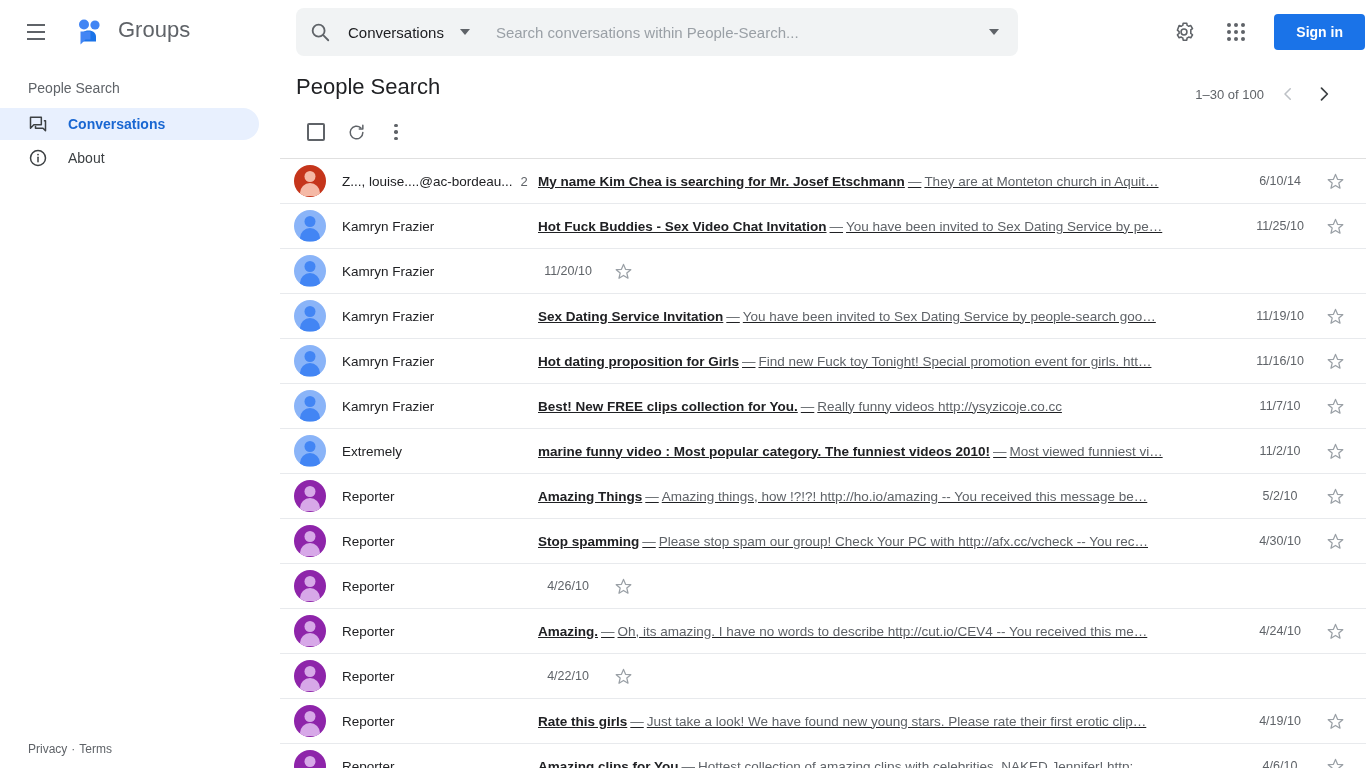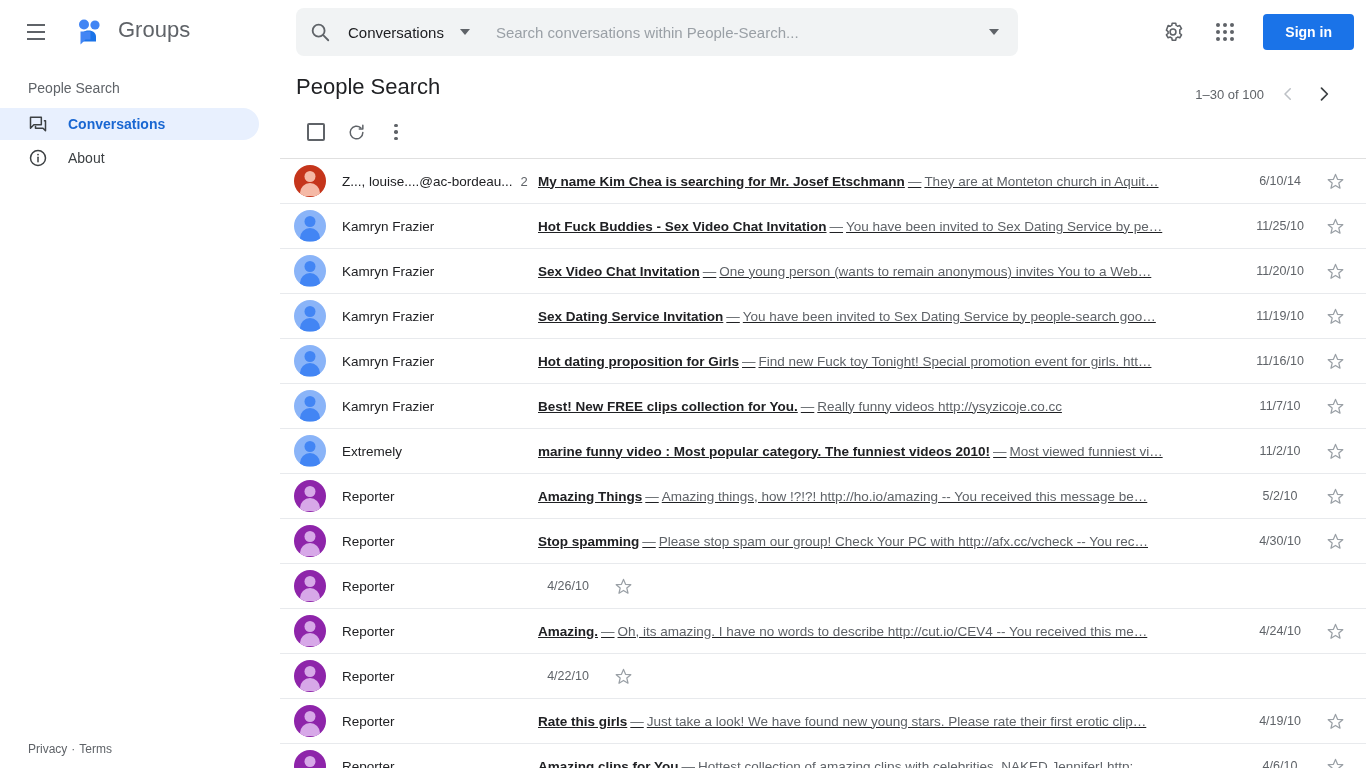--- a/index.html
+++ b/index.html
@@ -57,21 +57,21 @@
     font-family: "Liberation Sans", sans-serif; font-size: 15px;
     color: #202124; margin-left: 26px;
   }
   .search-input::placeholder { color: #9aa0a6; }
   .search-caret-btn {
     width: 48px; height: 48px; display: flex; align-items: center; justify-content: center;
     cursor: pointer;
   }
 
   .header-right {
-    position: absolute; right: 12px; top: 0; height: 64px;
+    position: absolute; right: 1px; top: 0; height: 64px;
     display: flex; align-items: center; gap: 8px;
   }
   .icon-btn {
     width: 44px; height: 44px; border-radius: 50%;
     display: flex; align-items: center; justify-content: center; cursor: pointer;
   }
   .apps-grid { display: grid; grid-template-columns: repeat(3, 4px); gap: 3px; }
   .apps-grid i { width: 4px; height: 4px; border-radius: 50%; background: #5f6368; display: block; }
   .signin-btn {
     background: #1a73e8; color: #ffffff; border: none; border-radius: 4px;
@@ -350,21 +350,20 @@
         </div>
       </div>
       <div class="row">
         <div class="avatar" style="background: rgb(138, 180, 248);">
           <span class="head" style="background: rgb(66, 133, 244);"></span>
           <span class="body" style="background: rgb(66, 133, 244);"></span>
         </div>
         <div class="sender">
           <span class="sender-name">Kamryn Frazier</span>
         </div>
-        <div class="content"><span class="subject">Sex Video Chat Invitation</span><span class="dash">—</span><span class="snippet">One young person (wants to remain anonymous) invites You to a Web…</span></div>
         <div class="date">11/20/10</div>
         <div class="star">
           <svg width="19" height="19" viewBox="0 0 24 24" fill="none" stroke="#9aa0a6" stroke-width="1.6">
             <polygon points="12,3 14.6,9.2 21.2,9.7 16.2,14 17.7,20.5 12,17 6.3,20.5 7.8,14 2.8,9.7 9.4,9.2" stroke-linejoin="round"></polygon>
           </svg>
         </div>
       </div>
       <div class="row">
         <div class="avatar" style="background: rgb(138, 180, 248);">
           <span class="head" style="background: rgb(66, 133, 244);"></span>

